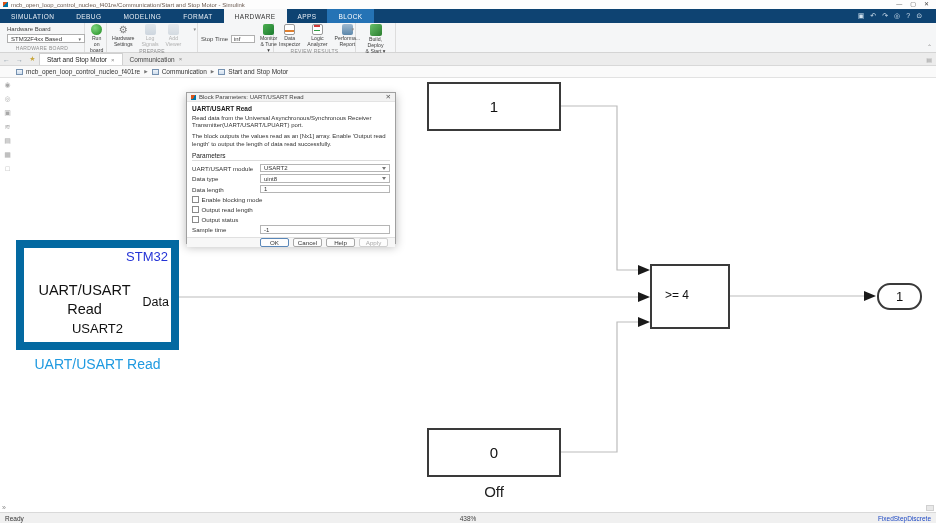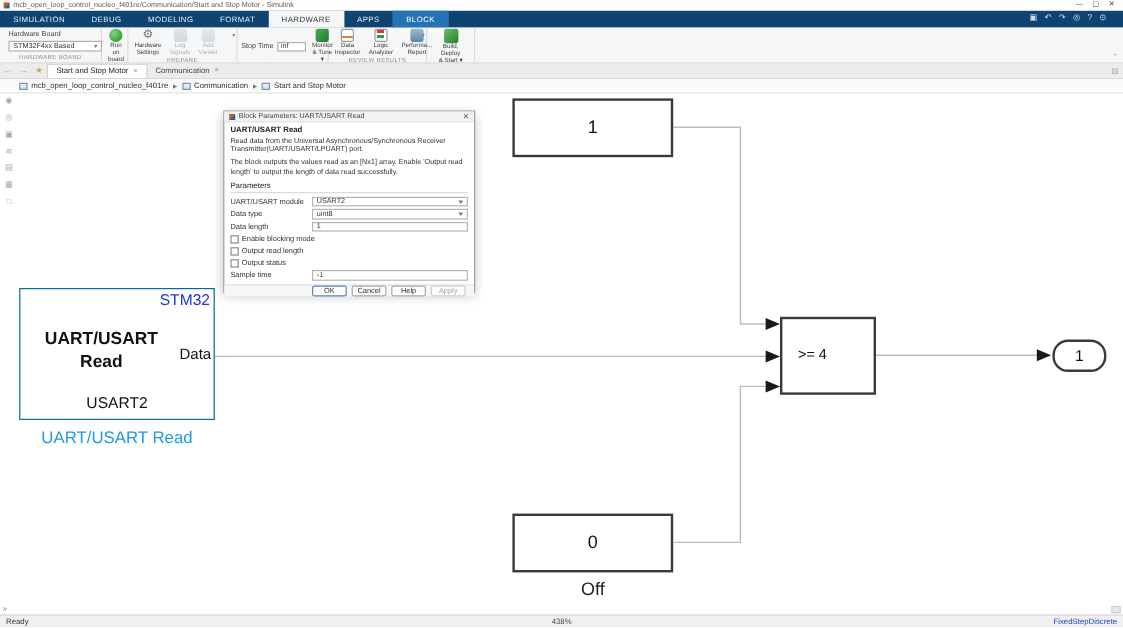--- a/index.html
+++ b/index.html
@@ -92,24 +92,24 @@
   .palette span { font-size:7px; color:#a8a8a8; line-height:8px; }
   .canvas-bottom-chevron { position:absolute; left:2px; top:504px; font-size:7px; color:#888; }
   .scroll-corner { position:absolute; right:2px; top:505px; width:8px; height:6px;
     background:#e8e8e8; border:1px solid #d0d0d0; }
 
   svg.wires { position:absolute; left:0; top:0; width:936px; height:523px;
     pointer-events:none; z-index:2; }
 
   
   .blk { position:absolute; background:#fff; z-index:3; }
-  .uart-block { left:16px; top:240px; width:163px; height:110px; border:1px solid #0369a1;padding-left:36px; }
+  .uart-block { left:16px; top:240px; width:163px; height:110px; border:8px solid #0369a1;padding-left:36px; }
   .uart-badge { position:absolute; right:3px; top:1px; font-size:13px; color:#2433d6; }
   .uart-title { position:absolute; left:0; right:26px; top:33px; text-align:center;
-    font-size:14.5px; font-weight:bold; color:#111; line-height:19px; white-space:pre-line; }
+    font-size:14.5px; font-weight:normal; color:#111; line-height:19px; white-space:pre-line; }
   .uart-port { position:absolute; right:2px; top:47px; font-size:12.5px; color:#111; }
   .uart-sub { position:absolute; left:0; right:0; bottom:6px; text-align:center;
     font-size:13px; color:#111; }
   .uart-name { position:absolute; left:16px; top:356px; width:163px; text-align:center;
     font-size:14px; color:#1f9ae0; z-index:3; }
   .const { border:2px solid #3a3a3a; display:flex; align-items:center; justify-content:center;
     font-size:15px; color:#111; }
   .const-on { left:427px; top:82px; width:134px; height:49px; }
   .const-off { left:427px; top:428px; width:134px; height:49px; }
   .blk-label { position:absolute; width:134px; left:427px; text-align:center;

